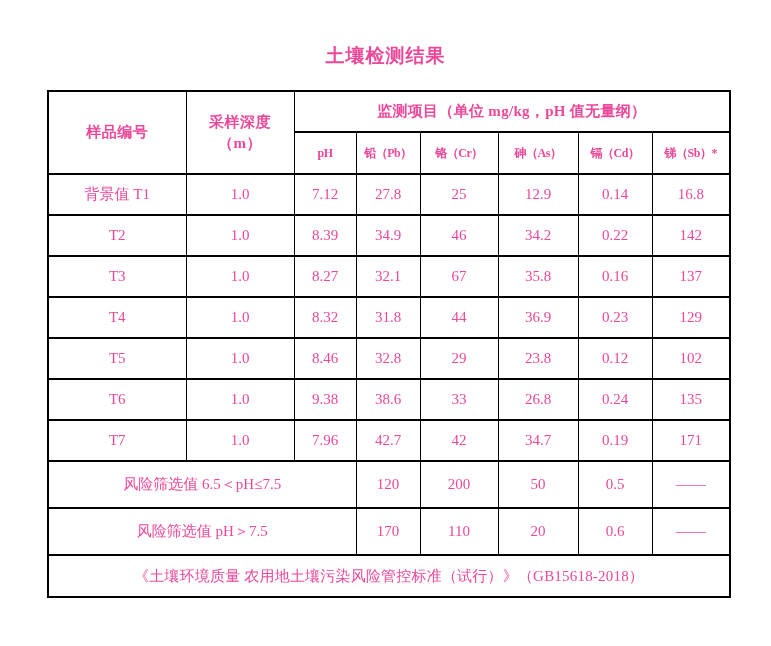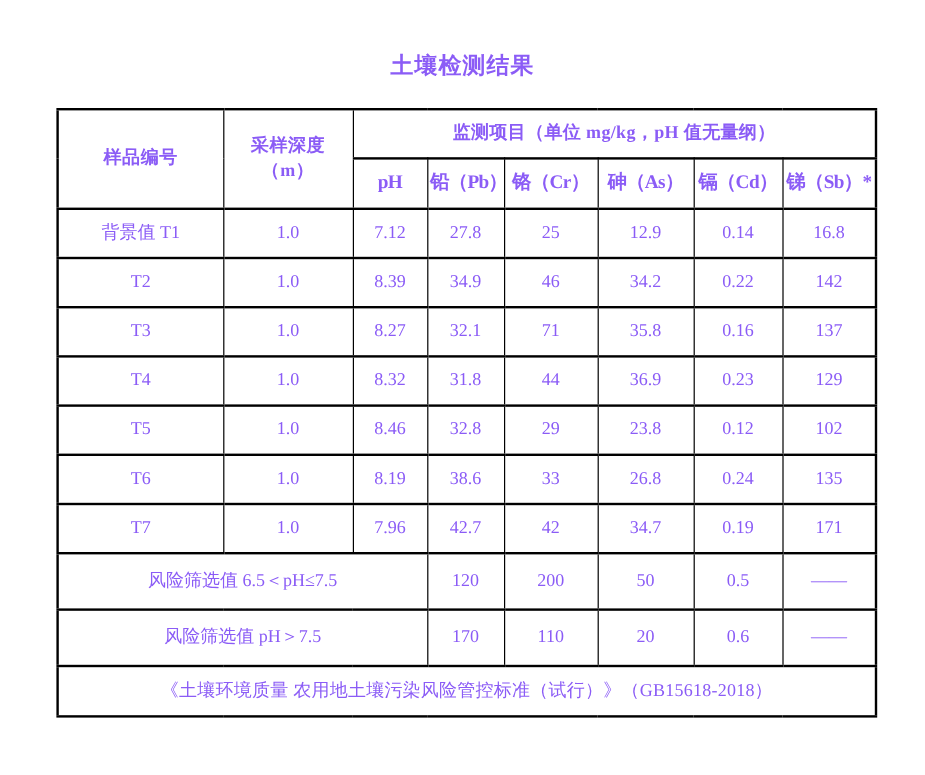--- a/index.html
+++ b/index.html
@@ -6,21 +6,21 @@
     margin: 0;
     padding: 0;
     background: #ffffff;
   }
   .page {
     position: relative;
     width: 771px;
     height: 646px;
     background: #ffffff;
     font-family: "Liberation Serif", "DejaVu Serif", serif;
-    color: #8b5cf6;
+    color: #ec4899;
     overflow: hidden;
   }
   .doc-title {
     padding-top: 44px;
     text-align: center;
     font-size: 19px;
     font-weight: bold;
     letter-spacing: 1px;
     line-height: 24px;
   }
@@ -51,21 +51,21 @@
   }
   td.hd-cjk {
     font-size: 18px;
     letter-spacing: 0.5px;
   }
   td.hd-mon {
     font-size: 17px;
     letter-spacing: 0.3px;
   }
   tr.hdr-sub td {
-    font-size: 16px;
+    font-size: 12px;
     letter-spacing: -0.5px;
   }
   tr.hdr-top td { height: 39px; }
   tr.hdr-sub td { height: 40px; }
   tr.data-row td { height: 39px; margin-left: 10px; }
   tr.screen-row td { height: 45px; margin-top: 40px; }
   tr.source-row td { height: 40px; }
   td.depth-cell-hd div { line-height: 1.35; }
   tr.source-row td { letter-spacing: 0.2px; margin-top: 20px; }
 </style>
@@ -127,21 +127,21 @@
       <td>34.2</td>
       <td>0.22</td>
       <td>142</td>
     </tr>
 
     <tr class="data-row">
       <td>T3</td>
       <td>1.0</td>
       <td>8.27</td>
       <td>32.1</td>
-      <td>71</td>
+      <td>67</td>
       <td>35.8</td>
       <td>0.16</td>
       <td>137</td>
     </tr>
 
     <tr class="data-row">
       <td>T4</td>
       <td>1.0</td>
       <td>8.32</td>
       <td>31.8</td>
@@ -158,21 +158,21 @@
       <td>32.8</td>
       <td>29</td>
       <td>23.8</td>
       <td>0.12</td>
       <td>102</td>
     </tr>
 
     <tr class="data-row">
       <td>T6</td>
       <td>1.0</td>
-      <td>8.19</td>
+      <td>9.38</td>
       <td>38.6</td>
       <td>33</td>
       <td>26.8</td>
       <td>0.24</td>
       <td>135</td>
     </tr>
 
     <tr class="data-row">
       <td>T7</td>
       <td>1.0</td>

